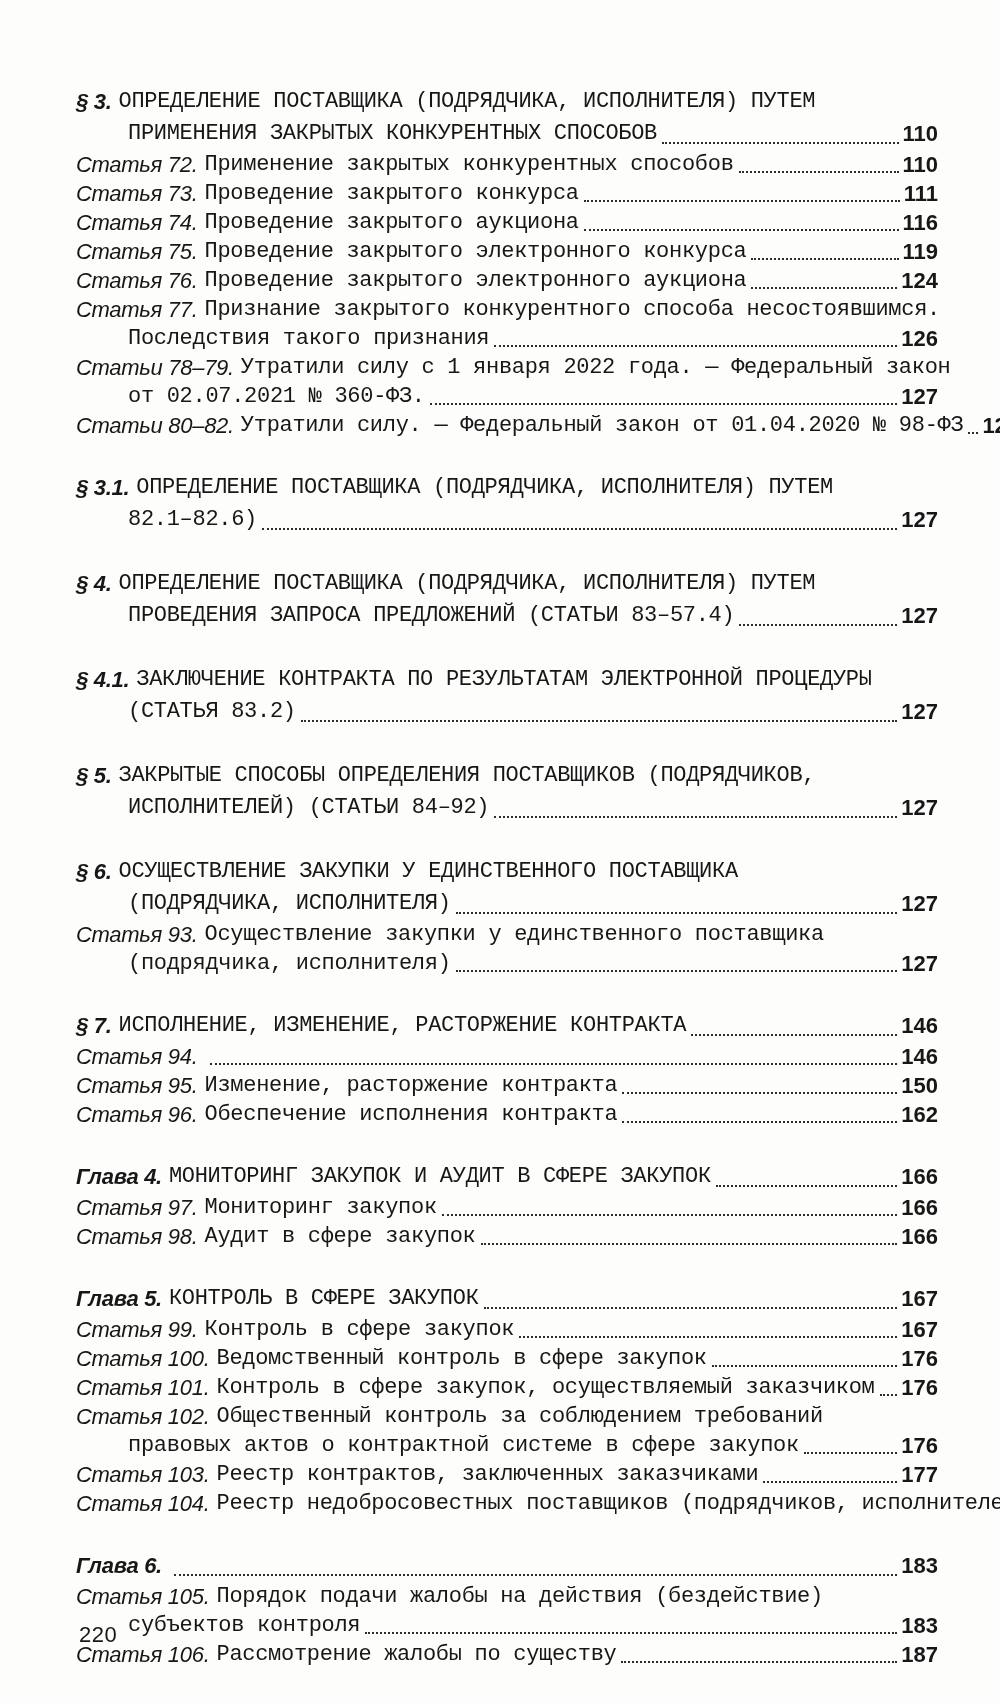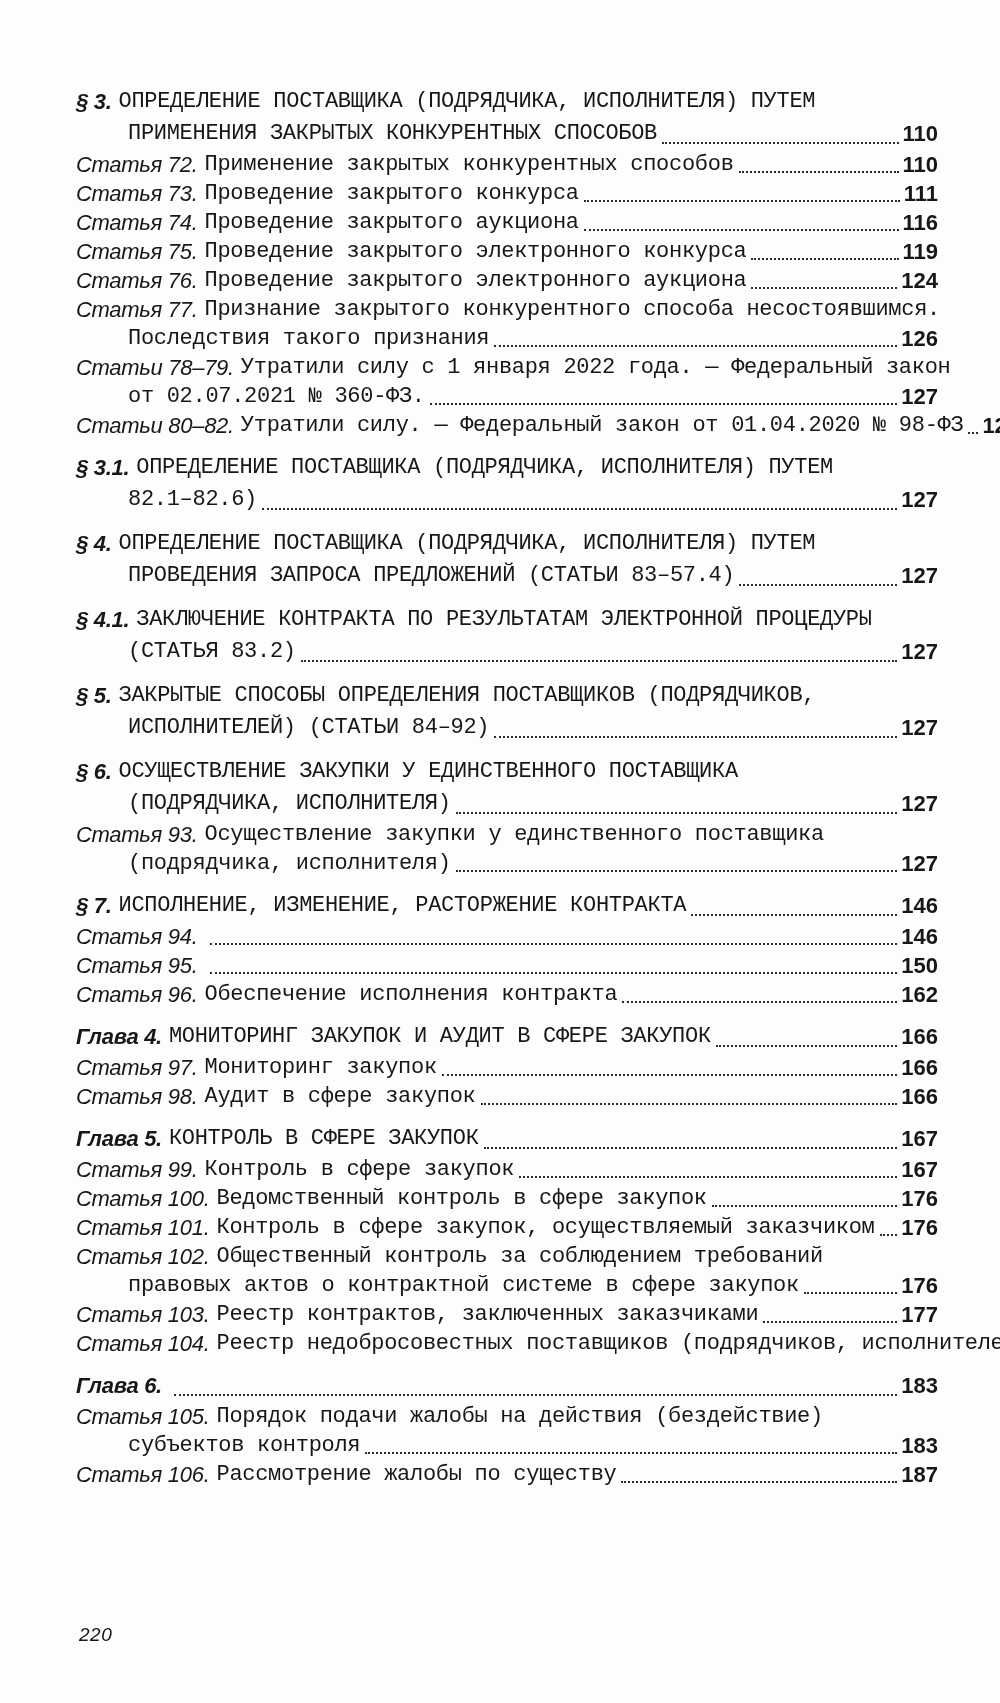--- a/index.html
+++ b/index.html
@@ -17,21 +17,21 @@
     font-family: "Liberation Sans", "DejaVu Sans", sans-serif;
     color: #171717;
   }
   .toc {
     position: absolute;
     top: 86px;
     left: 76px;
     right: 62px;
   }
   .entry { margin: 0; }
-  .entry.gap { margin-top: 12px; }
+  .entry.gap { margin-top: 32px; }
   .row {
     display: flex;
     align-items: flex-end;
     min-height: 29px;
     line-height: 29px;
     font-size: 22px;
     letter-spacing: -0.3px;
   }
   .entry.section .row,
   .entry.chapter .row {
@@ -56,25 +56,24 @@
   .pg {
     font-weight: 700;
     letter-spacing: 0;
     white-space: nowrap;
     text-align: right;
   }
   .folio {
     position: absolute;
     left: 79px;
     top: 1620px;
-    font-size: 19px;
+    font-size: 22px;
     line-height: 30px;
     letter-spacing: 0.5px;
     color: #171717;
-    font-style: italic;
   }
 </style>
 </head>
 <body>
 
 <div class="page">
   <div class="toc" id="toc-list">
       <div class="entry section">
         <div class="row">
           <span class="label">§ 3.</span>
@@ -233,20 +232,21 @@
       <div class="entry article">
         <div class="row">
           <span class="label">Статья 94.</span>
           <span class="lead"></span>
           <span class="pg">146</span>
         </div>
       </div>
       <div class="entry article">
         <div class="row">
           <span class="label">Статья 95.</span>
+          <span class="txt">Изменение, расторжение контракта</span>
           <span class="lead"></span>
           <span class="pg">150</span>
         </div>
       </div>
       <div class="entry article">
         <div class="row">
           <span class="label">Статья 96.</span>
           <span class="txt">Обеспечение исполнения контракта</span>
           <span class="lead"></span>
           <span class="pg">162</span>

